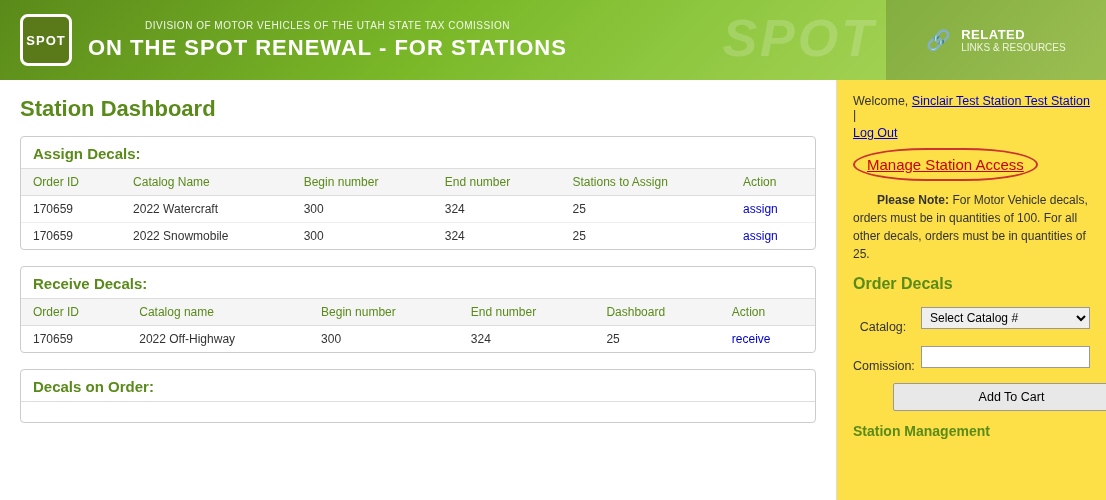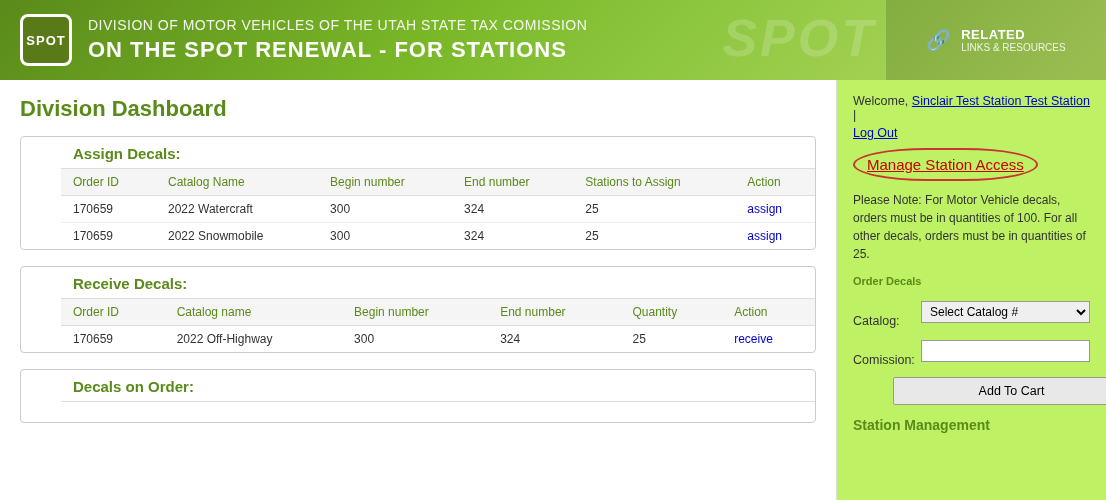--- a/index.html
+++ b/index.html
@@ -31,25 +31,26 @@
       font-weight: bold;
       font-size: 13px;
       letter-spacing: 1px;
       margin-right: 16px;
       flex-shrink: 0;
     }
     .header-text {
       color: #fff;
     }
     .header-text .subtitle {
-      font-size: 14px;
+      font-size: 10px;
       text-transform: uppercase;
       letter-spacing: 0.5px;
       margin-bottom: 4px;
       opacity: 0.9;
+      text-align: center;
     }
     .header-text .title {
       font-size: 22px;
       font-weight: bold;
       text-transform: uppercase;
       letter-spacing: 1px;
     }
     .header-right {
       background: rgba(0,0,0,0.15);
       width: 220px;
@@ -93,21 +94,20 @@
       font-size: 22px;
       font-weight: bold;
       margin-bottom: 14px;
     }
 
     
     .section {
       border: 1px solid #ccc;
       border-radius: 4px;
       margin-bottom: 16px;
-      padding-left: 40px;
     }
     .section-title {
       color: #5a8a1a;
       font-size: 15px;
       font-weight: bold;
       padding: 8px 12px 6px;
       border-bottom: 1px solid #ddd;
     }
 
     
@@ -137,21 +137,21 @@
     .action-link {
       color: #0000cc;
       cursor: pointer;
     }
 
     
     .sidebar {
       width: 270px;
       border-left: 1px solid #ddd;
       padding: 14px 16px;
-      background: #bef264;
+      background: #fde047;
       font-size: 12.5px;
     }
     .sidebar .welcome-line {
       margin-bottom: 4px;
       font-size: 12.5px;
     }
     .sidebar .welcome-link {
       color: #0000cc;
       text-decoration: underline;
       cursor: pointer;
@@ -192,38 +192,39 @@
       border-radius: 40% / 50%;
     }
 
     .please-note {
       font-size: 12px;
       color: #333;
       margin-bottom: 12px;
       line-height: 1.5;
     }
     .please-note strong {
-      font-weight: normal;
+      font-weight: bold;
+      margin-left: 24px;
     }
 
     .order-decals-title {
       color: #5a8a1a;
-      font-size: 11px;
+      font-size: 16px;
       font-weight: bold;
       margin-bottom: 8px;
     }
     .form-row {
       display: flex;
       align-items: center;
       margin-bottom: 6px;
       font-size: 12.5px;
     }
     .form-label {
       width: 60px;
-      text-align: left;
+      text-align: center;
       margin-right: 8px;
       color: #333;
       margin-top: 19px;
     }
     .form-row select {
       flex: 1;
       font-size: 12px;
       padding: 2px 4px;
       border: 1px solid #999;
     }
@@ -288,21 +289,21 @@
       <div class="related-title">RELATED</div>
       <div class="related-sub">LINKS &amp; RESOURCES</div>
     </div>
   </div>
 </div>
 
 <div class="main-container">
 
   <div class="content">
 
-    <div class="page-title">Division Dashboard</div>
+    <div class="page-title">Station Dashboard</div>
 
     <div class="section">
       <div class="section-title">Assign Decals:</div>
       <table>
         <thead>
           <tr>
             <th>Order ID</th>
             <th>Catalog Name</th>
             <th>Begin number</th>
             <th>End number</th>
@@ -333,21 +334,21 @@
 
     <div class="section">
       <div class="section-title">Receive Decals:</div>
       <table>
         <thead>
           <tr>
             <th>Order ID</th>
             <th>Catalog name</th>
             <th>Begin number</th>
             <th>End number</th>
-            <th>Quantity</th>
+            <th>Dashboard</th>
             <th>Action</th>
           </tr>
         </thead>
         <tbody id="receive-table-body">
         <tr>
       <td>170659</td>
       <td>2022 Off-Highway</td>
       <td>300</td>
       <td>324</td>
       <td>25</td>

